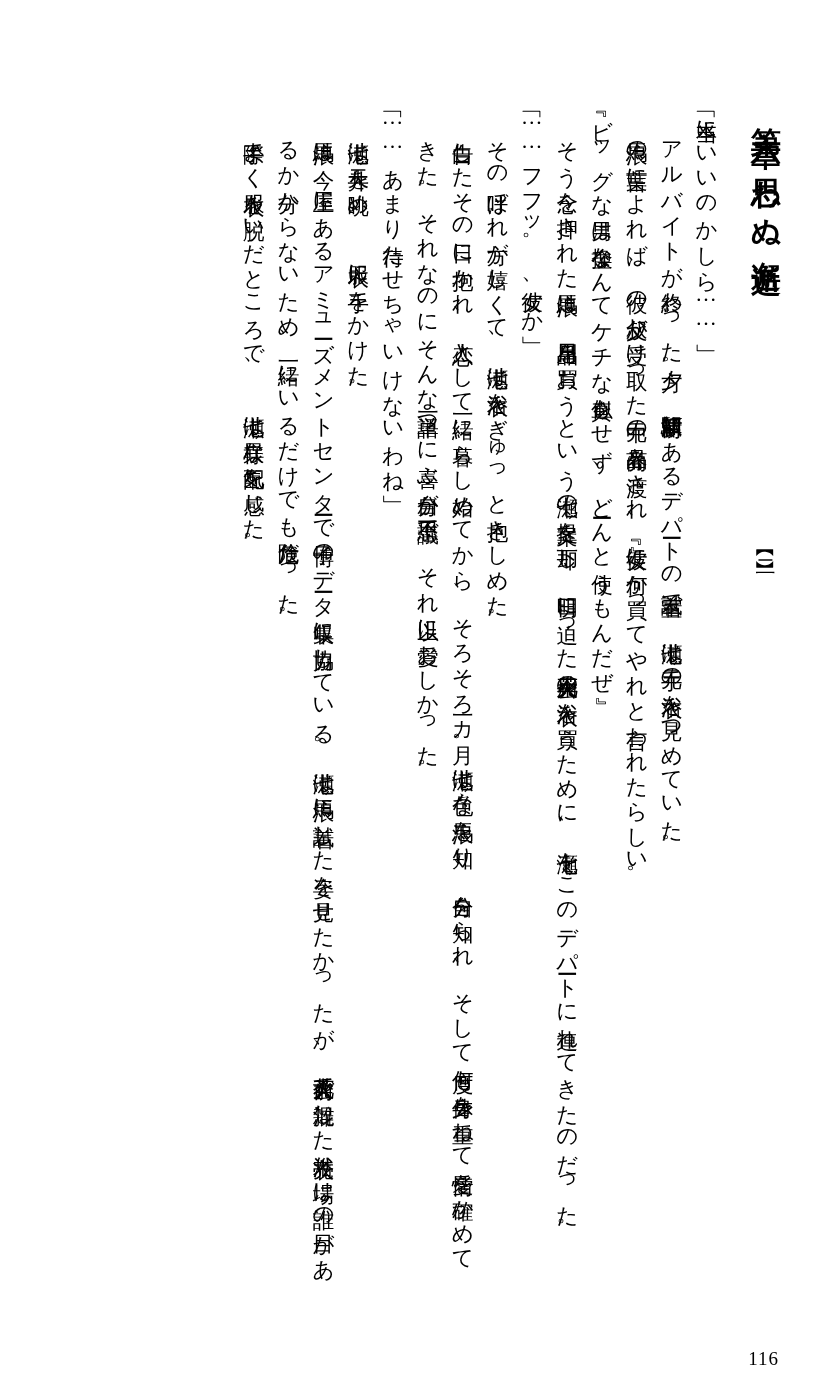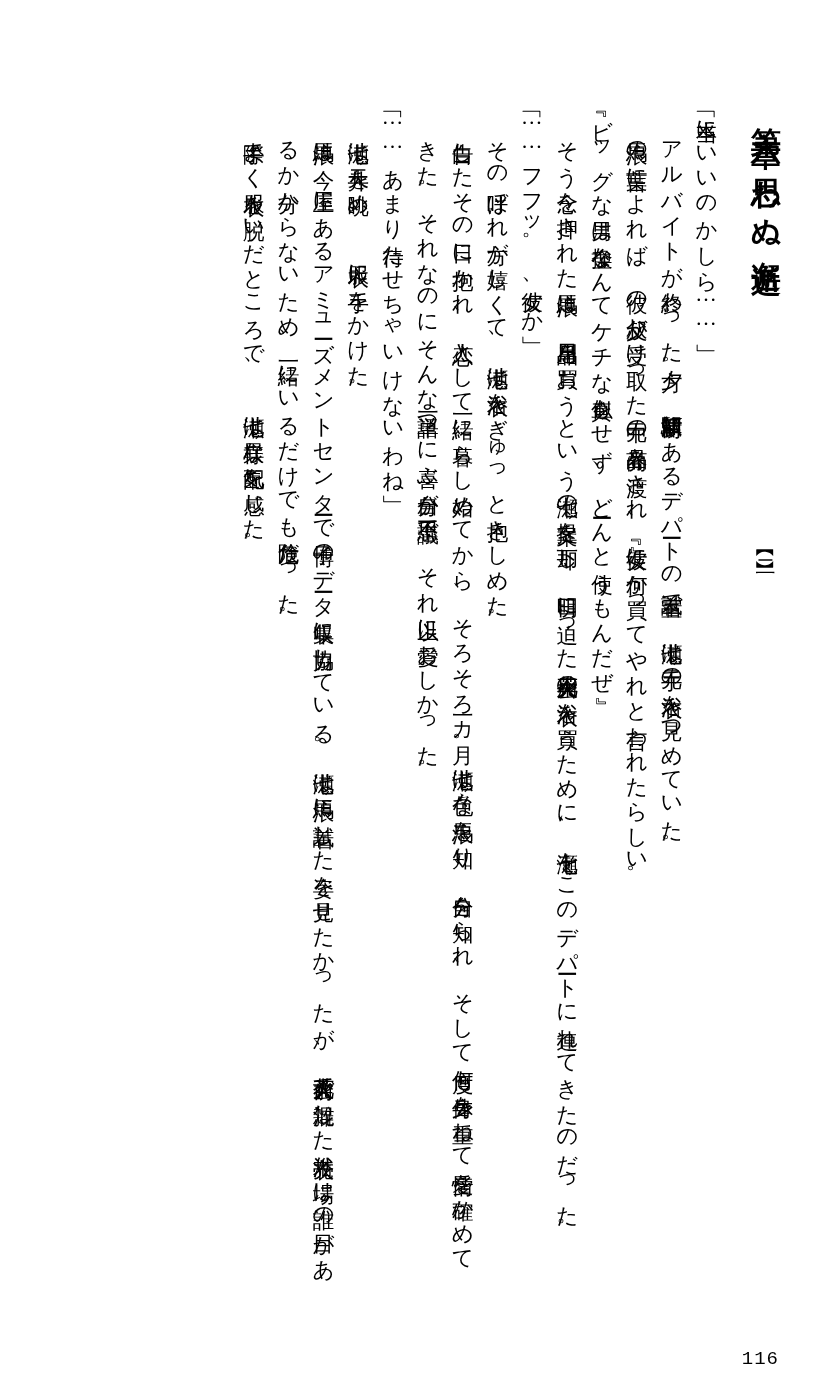--- a/index.html
+++ b/index.html
@@ -64,21 +64,21 @@
   }
   .body-col p.ind {
     padding-top: 22px;
   }
 
   .page-number {
     position: absolute;
     right: 42px;
     bottom: 30px;
     font-size: 19px;
-    font-family: Liberation Mono, monospace;
+    font-family: Liberation Serif, serif;
     letter-spacing: 1px;
   }
 </style>
 </head>
 <body>
 
 <div class="page">
 
   <div class="vtext">
 

